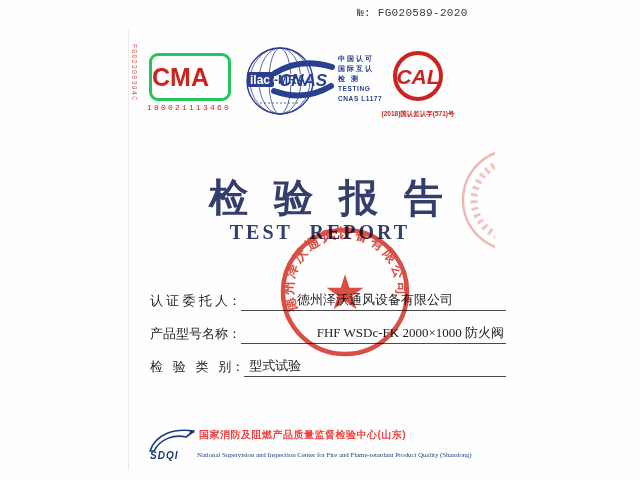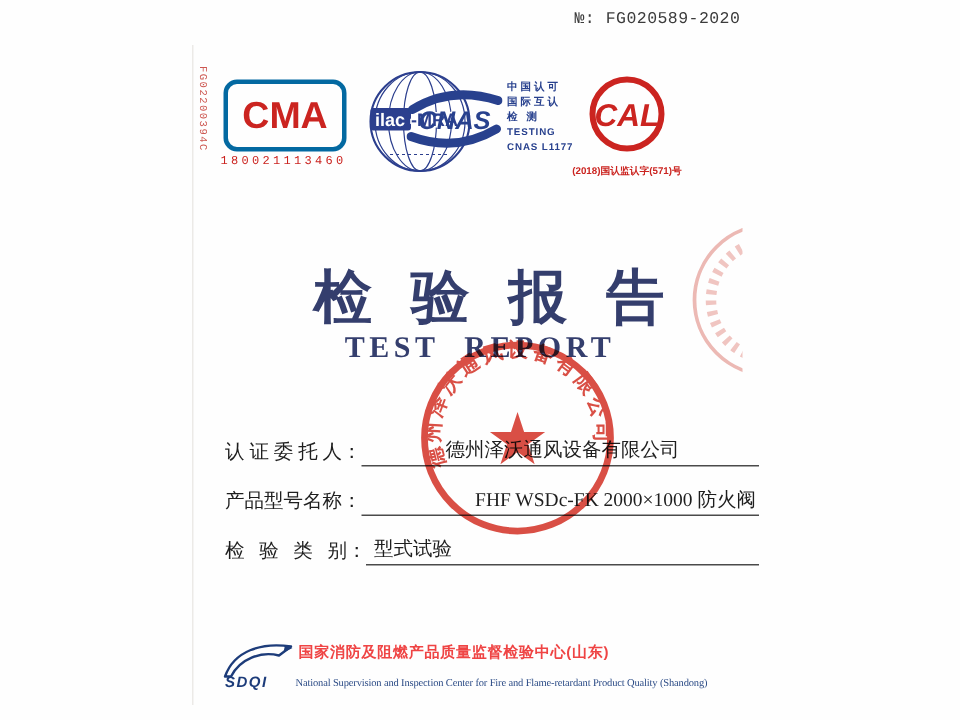--- a/index.html
+++ b/index.html
@@ -2,34 +2,34 @@
 <html><head>
 <meta charset="utf-8">
 <style>
   html,body{margin:0;padding:0;background:#e9e9e9;}
   #page{position:relative;width:640px;height:480px;background:#fefefe;overflow:hidden;
         font-family:"Liberation Serif",serif;}
   .abs{position:absolute;}
 
   
   .report-no{left:357px;top:7px;font-family:"Liberation Mono",monospace;font-size:11px;
-             color:#3b3b3b;letter-spacing:.3px;margin-left:26px;}
+             color:#3b3b3b;letter-spacing:.3px;}
   .report-no .val{margin-left:7px;}
 
   
   .edge-line{left:128px;top:30px;width:1px;height:440px;background:#eceae7;}
 
   
   .side-code{left:130px;top:44px;writing-mode:vertical-rl;text-orientation:mixed;
              font-family:"Liberation Mono",monospace;font-size:7px;letter-spacing:1px;
              color:#c8463f;opacity:.9;}
 
   
-  .cma-box{left:149px;top:53px;width:76px;height:42px;border:3px solid #0369a1;border-radius:9px;
-           display:flex;align-items:center;justify-content:center;}
+  .cma-box{left:149px;top:53px;width:76px;height:42px;border:3px solid #22c55e;border-radius:9px;
+           display:flex;align-items:center;}
   .cma-box span{font-family:"Liberation Sans",sans-serif;font-weight:bold;font-size:25px;
                 color:#cb2420;letter-spacing:0;}
   .cma-number{left:147px;top:103px;font-family:"Liberation Mono",monospace;font-size:8px;
               letter-spacing:2.2px;color:#cb2420;}
 
   
   .ilac-logo{left:244px;top:45px;}
   .cnas-logo{left:271px;top:56px;}
   .cnas-caption{left:338px;top:54px;color:#28418e;font-family:"Liberation Sans",sans-serif;}
   .cnas-caption .zh{display:block;font-size:7px;font-weight:bold;letter-spacing:2px;line-height:10px;}

